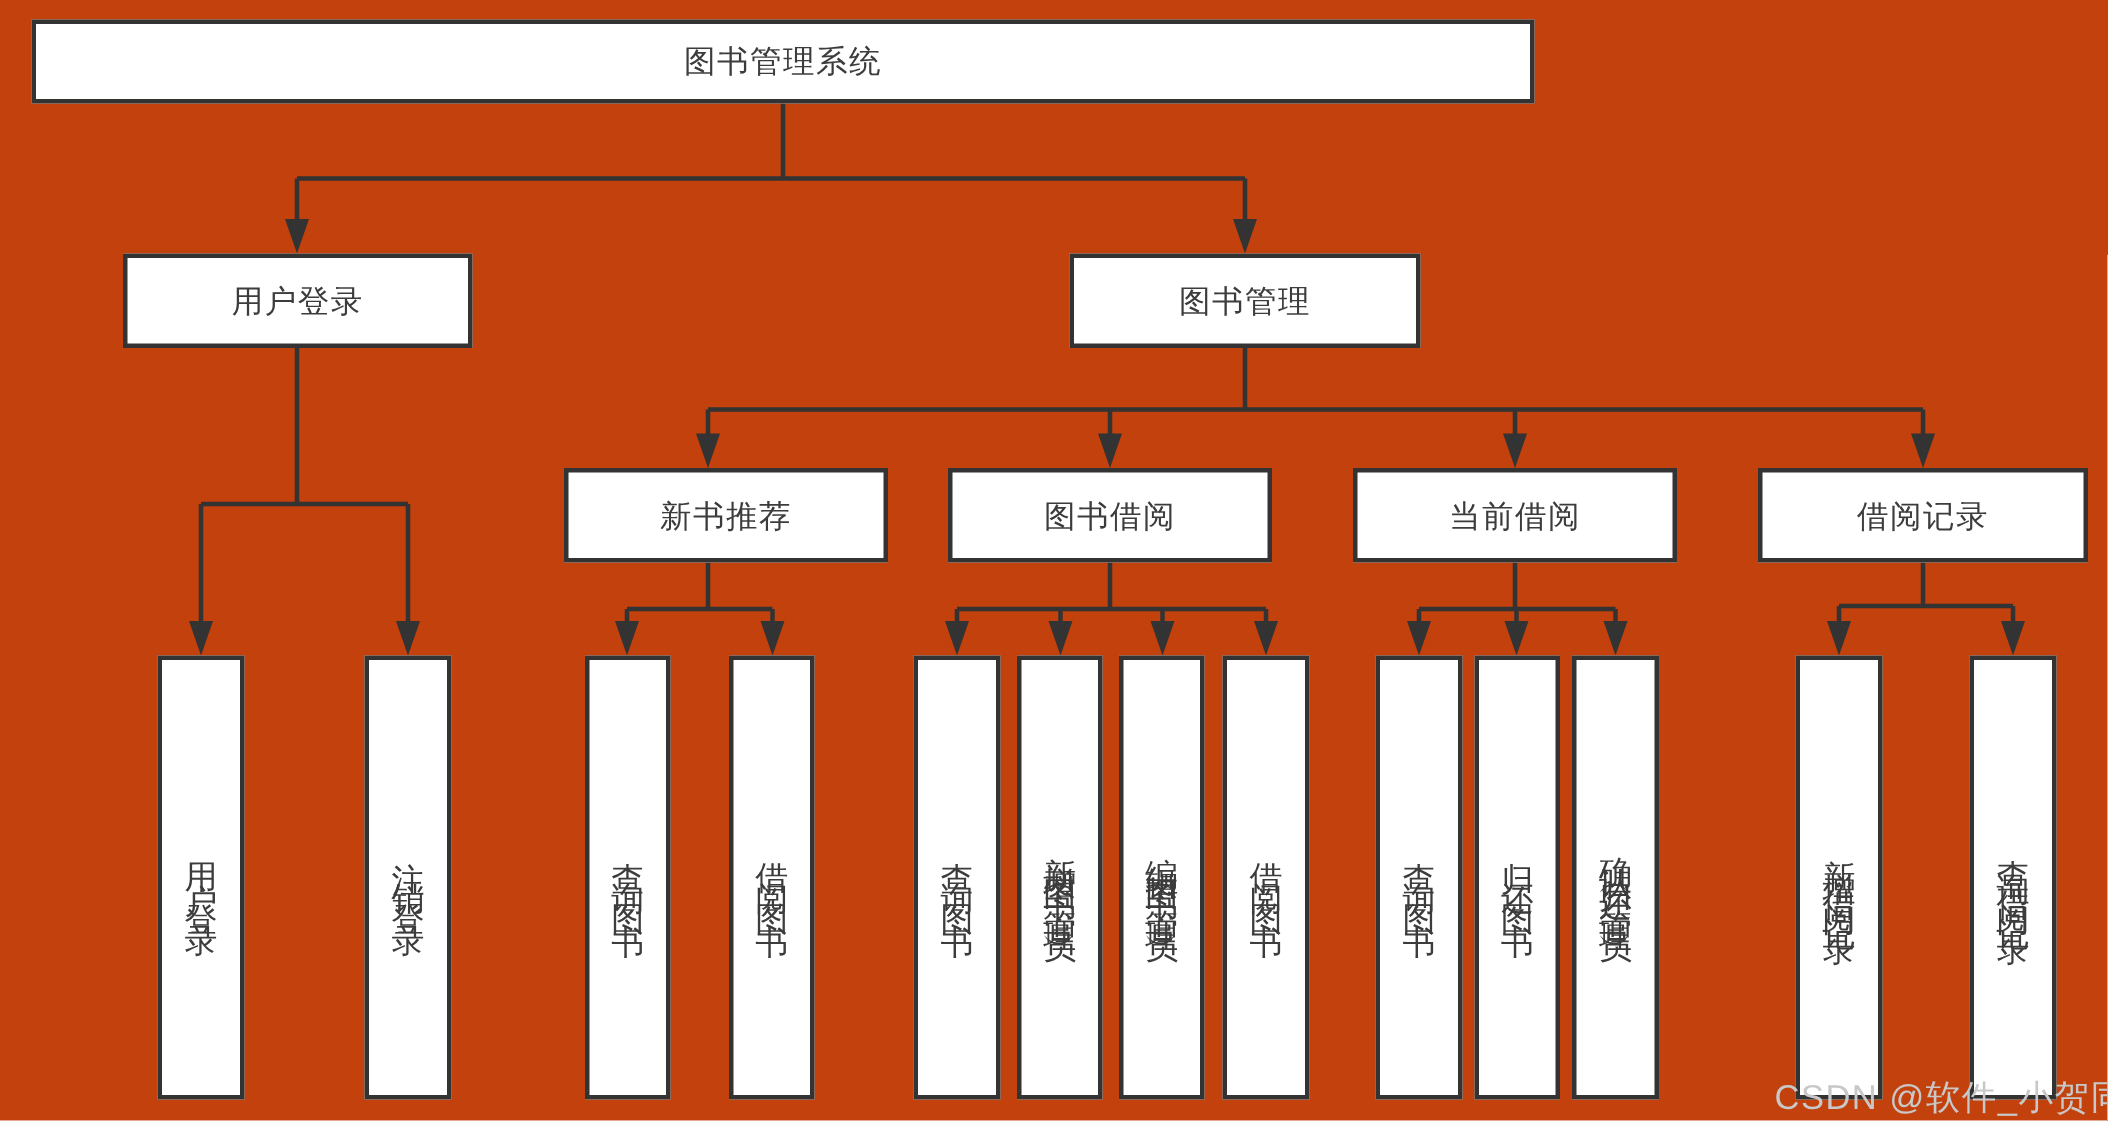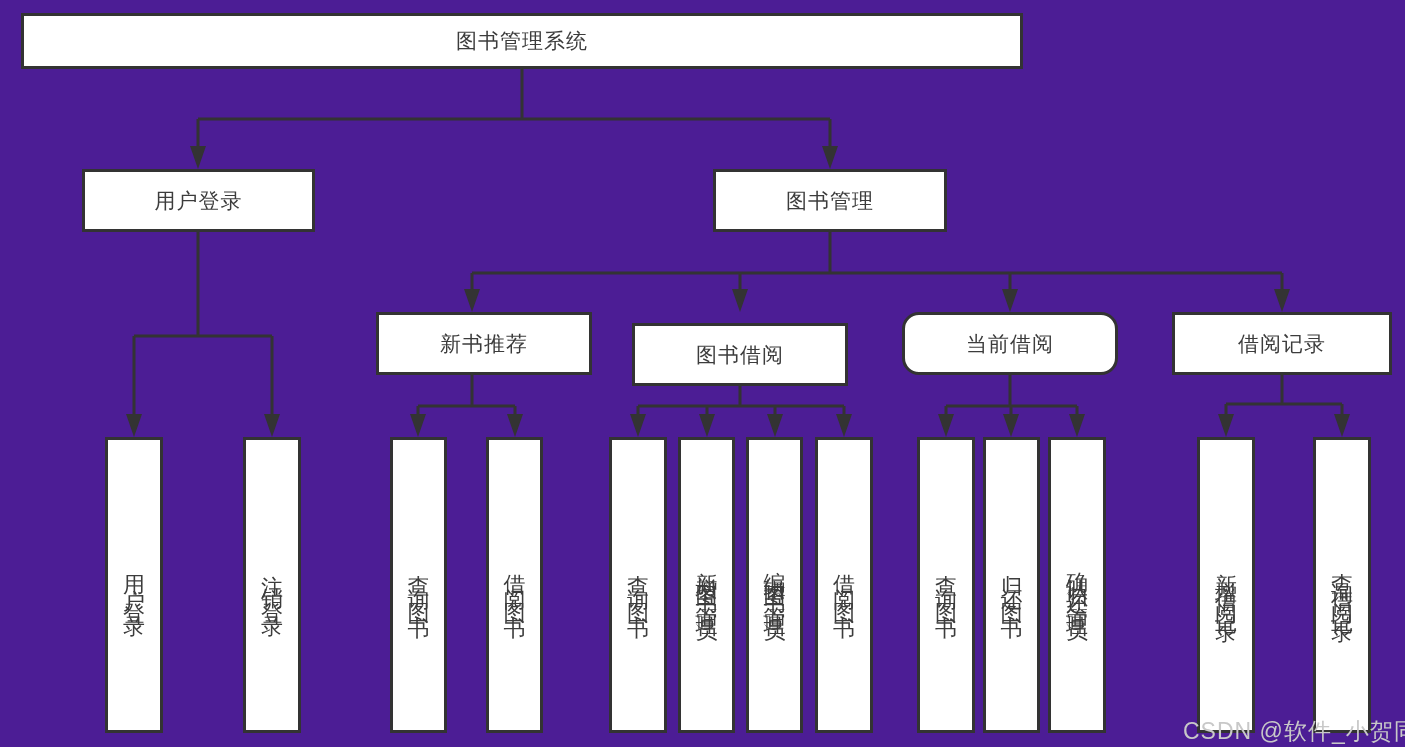--- a/index.html
+++ b/index.html
@@ -1,20 +1,20 @@
 <!DOCTYPE html>
 <html><head>
 <meta charset="utf-8">
 <style>
   html, body { margin: 0; padding: 0; background: #ffffff; }
   #canvas {
     position: relative;
     width: 1405px;
     height: 747px;
-    background: #4c1d95;
+    background: #c2410c;
     overflow: hidden;
     font-family: "Liberation Sans", "DejaVu Sans", sans-serif;
   }
   #connectors {
     position: absolute;
     left: 0; top: 0;
     width: 1405px; height: 747px;
     z-index: 1;
   }
   .hbox {
@@ -119,24 +119,24 @@
   <div class="hbox" style="left:82px; top:169px; width:233px; height:63px;">
     <span class="label">用户登录</span>
   </div>
   <div class="hbox" style="left:713px; top:169px; width:234px; height:63px;font-family:Liberation Serif, serif;">
     <span class="label">图书管理</span>
   </div>
 
   <div class="hbox" style="left:376px; top:312px; width:216px; height:63px;">
     <span class="label">新书推荐</span>
   </div>
-  <div class="hbox" style="left:632px; top:323px; width:216px; height:63px;">
+  <div class="hbox" style="left:632px; top:312px; width:216px; height:63px;">
     <span class="label">图书借阅</span>
   </div>
-  <div class="hbox" style="left:902px; top:312px; width:216px; height:63px;border-radius:17px;">
+  <div class="hbox" style="left:902px; top:312px; width:216px; height:63px;">
     <span class="label">当前借阅</span>
   </div>
   <div class="hbox" style="left:1172px; top:312px; width:220px; height:63px;">
     <span class="label">借阅记录</span>
   </div>
 
   <div class="vbox" style="left:105px; width:58px;">
     <span class="vlabel sp4">用户登录</span>
   </div>
   <div class="vbox" style="left:243px; width:58px;">

